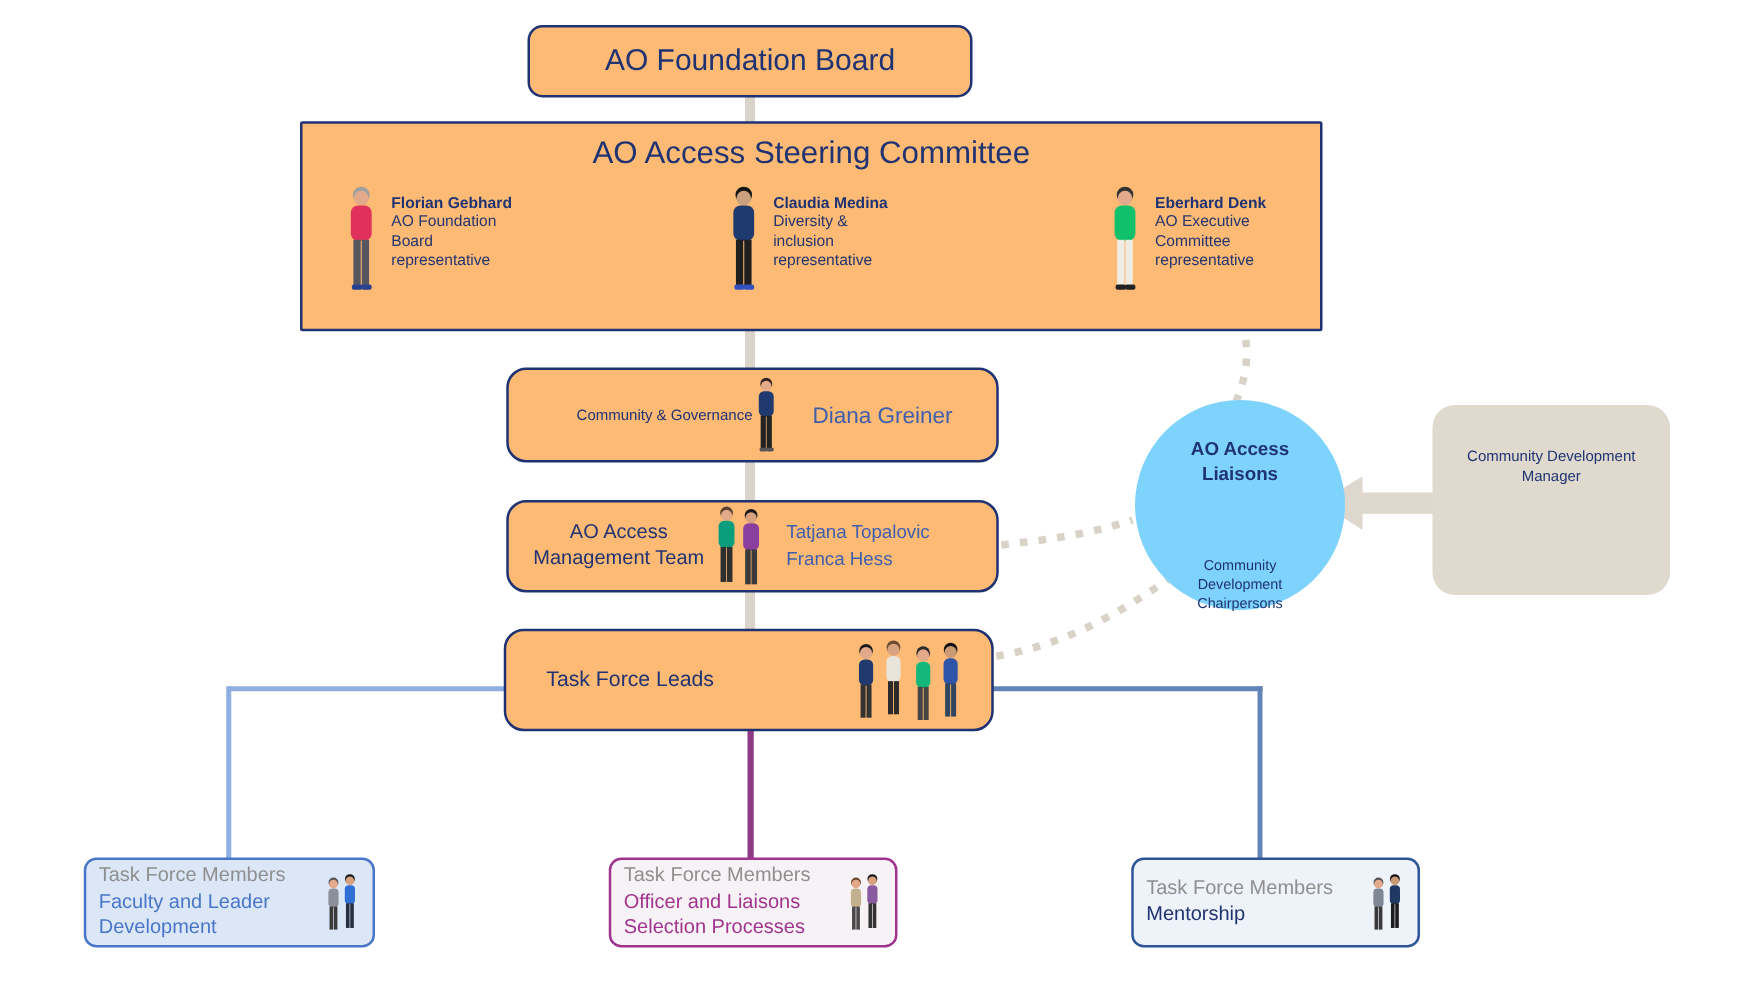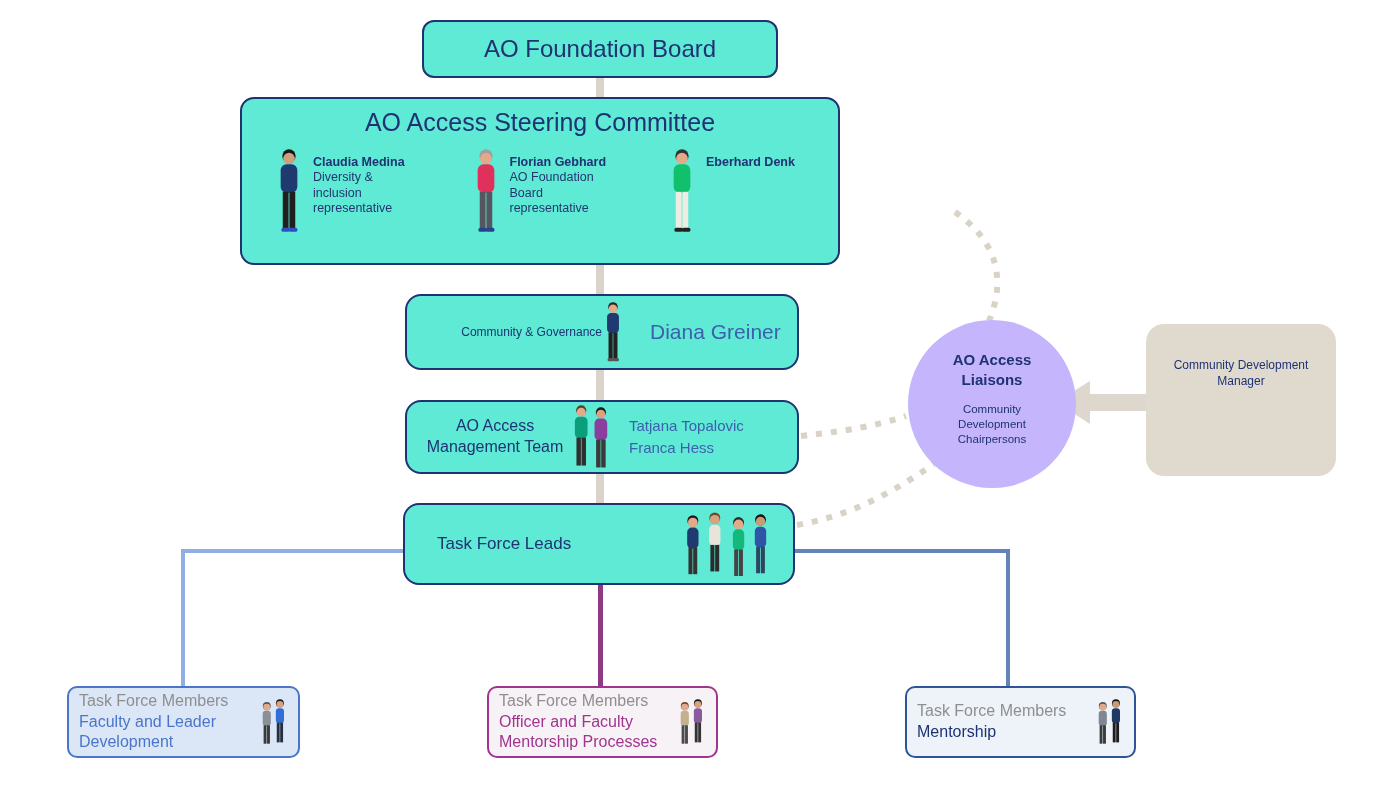--- a/index.html
+++ b/index.html
@@ -3,54 +3,54 @@
 <meta charset="utf-8">
 <style>
   * { margin:0; padding:0; box-sizing:border-box; }
   html,body { background:#ffffff; font-family:"Liberation Sans", sans-serif; }
   .canvas { position:relative; width:1400px; height:787px; background:#ffffff; overflow:hidden; }
   .line { position:absolute; z-index:0; }
   .overlay-svg { position:absolute; left:0; top:0; z-index:0; }
 
   .box {
     position:absolute; z-index:2;
-    background:#5eead4; border:2.5px solid #1f3373; color:#1f3373;
+    background:#fdba74; border:2.5px solid #1f3373; color:#1f3373;
   }
 
   
   #board-box { left:422px; top:20px; width:356px; height:58px; border-radius:12px;
     display:flex; align-items:center; justify-content:center; font-size:24px; }
 
   
-  #steering-box { left:240px; top:97px; width:600px; height:168px; border-radius:14px; }
+  #steering-box { left:240px; top:97px; width:818px; height:168px; border-radius:2px; }
   .steering-title { text-align:center; font-size:25px; margin-top:9px; }
   .members { display:flex; justify-content:space-between; padding:10px 30px 0 32px; }
   .member { display:flex; }
   .member-text { margin-left:9px; padding-top:8px; width:102px; font-size:12.5px; line-height:1.22; color:#24356f; }
   .member-name { font-weight:bold; color:#1f3373; }
 
   
   #gov-box { left:405px; top:294px; width:394px; height:76px; border-radius:16px; border-width:2px;
     display:flex; align-items:center; }
   .gov-title { margin-left:20px; width:175px; text-align:right; font-size:12px; line-height:1.25; }
-  .gov-person { margin-left:26px; font-size:21px; color:#3e5fae; }
+  .gov-person { margin-left:26px; font-size:18px; color:#3e5fae; }
 
   #mgmt-box { left:405px; top:400px; width:394px; height:74px; border-radius:16px; border-width:2px;
     display:flex; align-items:center; }
   .mgmt-title { margin-left:14px; width:148px; text-align:center; font-size:16px; line-height:1.3; }
   .mgmt-people { margin-left:14px; font-size:15px; color:#3e5fae; line-height:1.45; }
 
   #leads-box { left:403px; top:503px; width:392px; height:82px; border-radius:16px; border-width:2px;
     display:flex; align-items:center; }
   .leads-title { margin-left:32px; font-size:17px; }
   .leads-group { margin-left:110px; }
 
   
   #liaisons-circle { left:908px; top:320px; width:168px; height:168px; border-radius:50%;
-    background:#c4b5fd; border:none; display:flex; flex-direction:column; align-items:center; padding-top:30px; }
+    background:#7dd3fc; border:none; display:flex; flex-direction:column; align-items:center; padding-top:30px;gap:44px; }
   .liaisons-title { width:108px; text-align:center; font-weight:bold; font-size:15px; line-height:1.3; }
   .liaisons-sub { margin-top:13px; width:112px; text-align:center; font-size:11.5px; line-height:1.3; }
 
   #commissions-box { left:1146px; top:324px; width:190px; height:152px; border-radius:18px;
     background:#e0dace; border:none; display:flex; flex-direction:column; align-items:center; padding-top:20px; }
   .commissions-title { width:125px; text-align:center; font-size:15px; line-height:1.35; }
   .commissions-sub { margin-top:13px; width:160px; text-align:center; font-size:12px; line-height:1.35; }
 
   
   .tf-box { position:absolute; z-index:2; top:686px; height:72px; border-radius:10px; border:2px solid;
@@ -86,66 +86,67 @@
     <polygon points="1056,402 1090,381 1090,394 1150,394 1150,411 1090,411 1090,424" fill="#ddd7cd"></polygon>
   </svg>
 
   <div class="box" id="board-box">
     <span>AO Foundation Board</span>
   </div>
 
   <div class="box" id="steering-box">
     <div class="steering-title">AO Access Steering Committee</div>
     <div class="members">
+
+      <div class="member">
+        <svg width="30" height="88" viewBox="0 0 36 104">
+          <circle cx="18" cy="10" r="8" fill="#9f9f9f"></circle>
+            <circle cx="18" cy="13" r="7" fill="#e3a98b"></circle>
+          <rect x="8" y="20" width="20" height="34" rx="7" fill="#e0315c"></rect>
+          <rect x="10.5" y="53" width="7" height="44" fill="#565660"></rect>
+            <rect x="18.5" y="53" width="7" height="44" fill="#565660"></rect>
+          <rect x="9" y="96" width="10" height="5" rx="2" fill="#27408f"></rect>
+            <rect x="18" y="96" width="10" height="5" rx="2" fill="#27408f"></rect>
+        </svg>
+        <div class="member-text">
+          <div class="member-name">Florian Gebhard</div>
+          <div class="member-role">AO Foundation Board representative</div>
+        </div>
+      </div>
 
       <div class="member">
         <svg width="30" height="88" viewBox="0 0 36 104">
           <circle cx="18" cy="10" r="8" fill="#151515"></circle>
             <circle cx="18" cy="13" r="7" fill="#caa07e"></circle>
           <rect x="8" y="20" width="20" height="34" rx="7" fill="#1e3a6e"></rect>
           <rect x="10.5" y="53" width="7" height="44" fill="#1f1f1f"></rect>
             <rect x="18.5" y="53" width="7" height="44" fill="#1f1f1f"></rect>
           <rect x="9" y="96" width="10" height="5" rx="2" fill="#3050c0"></rect>
             <rect x="18" y="96" width="10" height="5" rx="2" fill="#3050c0"></rect>
         </svg>
         <div class="member-text">
           <div class="member-name">Claudia Medina</div>
           <div class="member-role">Diversity &amp; inclusion representative</div>
         </div>
       </div>
 
-      <div class="member">
-        <svg width="30" height="88" viewBox="0 0 36 104">
-          <circle cx="18" cy="10" r="8" fill="#9f9f9f"></circle>
-            <circle cx="18" cy="13" r="7" fill="#e3a98b"></circle>
-          <rect x="8" y="20" width="20" height="34" rx="7" fill="#e0315c"></rect>
-          <rect x="10.5" y="53" width="7" height="44" fill="#565660"></rect>
-            <rect x="18.5" y="53" width="7" height="44" fill="#565660"></rect>
-          <rect x="9" y="96" width="10" height="5" rx="2" fill="#27408f"></rect>
-            <rect x="18" y="96" width="10" height="5" rx="2" fill="#27408f"></rect>
-        </svg>
-        <div class="member-text">
-          <div class="member-name">Florian Gebhard</div>
-          <div class="member-role">AO Foundation Board representative</div>
-        </div>
-      </div>
-
 
       <div class="member">
         <svg width="30" height="88" viewBox="0 0 36 104">
           <circle cx="18" cy="10" r="8" fill="#333333"></circle>
             <circle cx="18" cy="13" r="7" fill="#e3a98b"></circle>
           <rect x="8" y="20" width="20" height="34" rx="7" fill="#11c06b"></rect>
           <rect x="10.5" y="53" width="7" height="44" fill="#efece4"></rect>
             <rect x="18.5" y="53" width="7" height="44" fill="#efece4"></rect>
           <rect x="9" y="96" width="10" height="5" rx="2" fill="#222222"></rect>
             <rect x="18" y="96" width="10" height="5" rx="2" fill="#222222"></rect>
         </svg>
         <div class="member-text">
           <div class="member-name">Eberhard Denk</div>
+          <div class="member-role">AO Executive Committee representative</div>
         </div>
       </div>
 
     </div>
   </div>
 
   <div class="box" id="gov-box">
     <div class="gov-title">Community &amp; Governance</div>
     <svg width="22" height="62" viewBox="0 0 36 104">
       <circle cx="18" cy="10" r="8" fill="#30241c"></circle>
@@ -245,21 +246,21 @@
         <rect x="2.8" y="14" width="12.4" height="23" rx="5" fill="#2f6fd6"></rect>
         <rect x="4.2" y="36" width="4.4" height="30" fill="#24303f"></rect>
           <rect x="9.4" y="36" width="4.4" height="30" fill="#24303f"></rect>
       </g>
     </svg>
   </div>
 
   <div class="tf-box" id="tf-b">
     <div class="tf-text">
       <div class="tf-label">Task Force Members</div>
-      <div class="tf-name">Officer and Faculty Mentorship Processes</div>
+      <div class="tf-name">Officer and Liaisons Selection Processes</div>
     </div>
     <svg class="tf-icon" width="28" height="46" viewBox="0 0 42 70">
       <g transform="translate(1,4)">
         <circle cx="9" cy="6.5" r="6" fill="#6b4a2f"></circle>
           <circle cx="9" cy="8.5" r="5.3" fill="#e3a98b"></circle>
         <rect x="2.8" y="14" width="12.4" height="23" rx="5" fill="#c2b08e"></rect>
         <rect x="4.2" y="36" width="4.4" height="28" fill="#4a4a4a"></rect>
           <rect x="9.4" y="36" width="4.4" height="28" fill="#4a4a4a"></rect>
       </g>
       <g transform="translate(21,0)">

